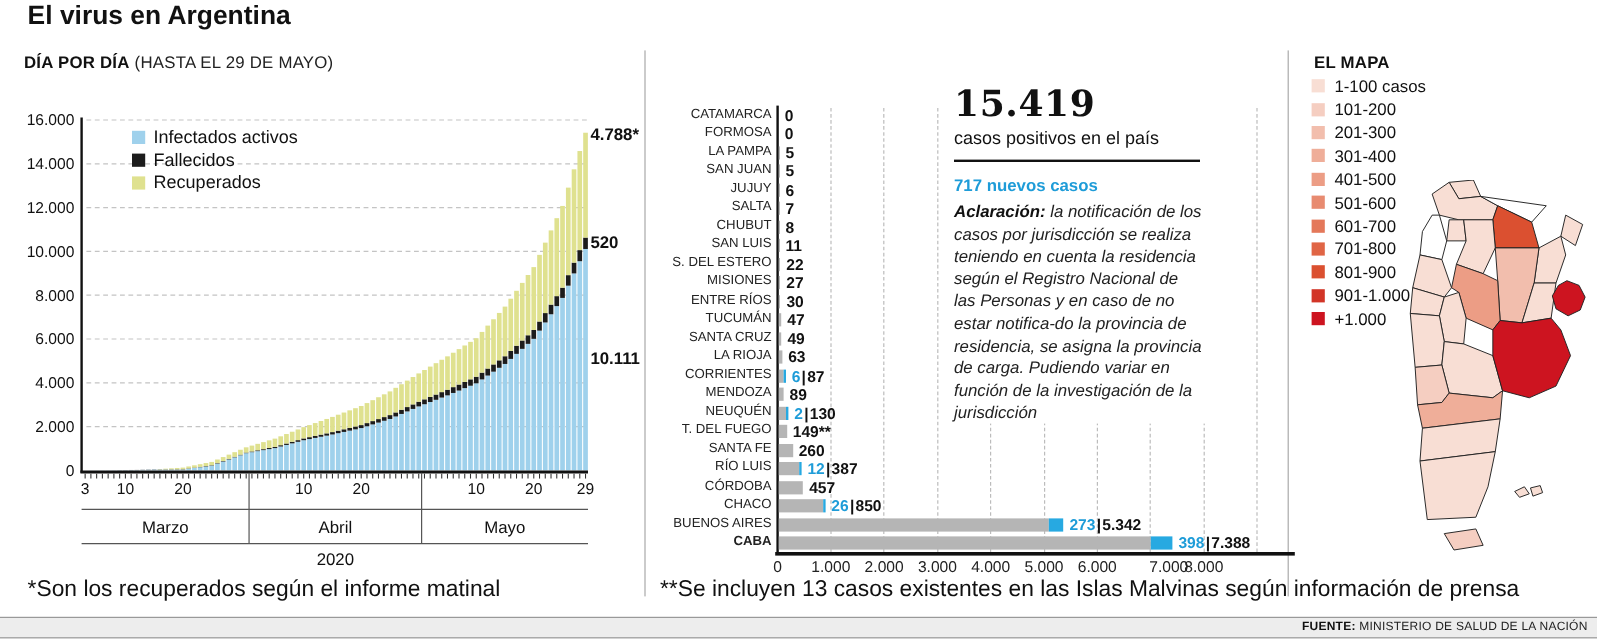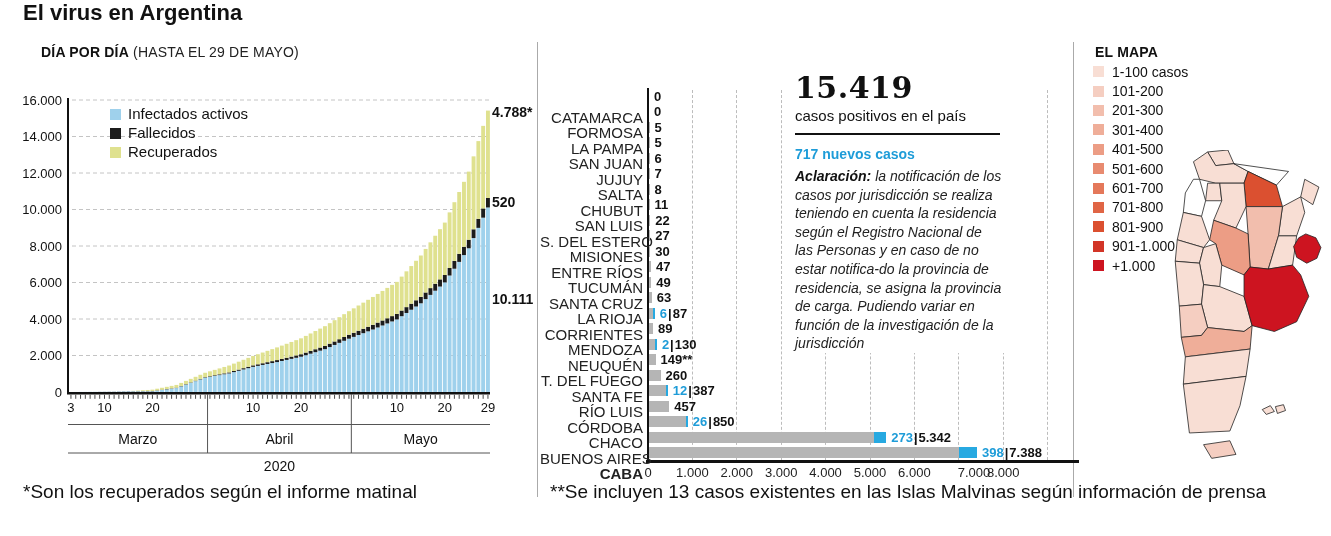--- a/index.html
+++ b/index.html
@@ -9,21 +9,21 @@
   .vdiv{position:absolute;top:42px;height:455px;width:1px;background:#aaa;}
   .panel-heading{position:absolute;top:44px;font-size:14px;font-weight:bold;white-space:nowrap;letter-spacing:.2px;}
   .hn{font-weight:normal;color:#222;}
   .blue{color:#1e9cd8;}
   .hsep{font-weight:bold;color:#111;margin:0 4px;}
   .footnote{position:absolute;top:481px;font-size:19px;color:#111;white-space:nowrap;}
   #left-chart{position:absolute;left:0;top:60px;}
   #left-chart text{font-family:"Liberation Sans",sans-serif;fill:#111;}
   #middle-chart{position:absolute;left:0;top:0;width:1331px;height:536px;}
   .grid-v{position:absolute;border-left:1px dashed #bcbcbc;width:0;}
-  .m-label{position:absolute;text-align:right;font-size:15px;color:#222;white-space:nowrap;margin-top:20px;}
+  .m-label{position:absolute;text-align:right;font-size:11px;color:#222;white-space:nowrap;}
   .m-bar{position:absolute;background:#b5b5b5;}
   .m-new{position:absolute;background:#27a9e1;}
   .m-val{position:absolute;font-size:13px;font-weight:bold;white-space:nowrap;color:#111;}
   .m-val .nv{color:#1e9cd8;}
   .m-val .sp{font-weight:bold;padding:0 1px;color:#111;}
   .m-xlab{position:absolute;font-size:13px;color:#222;text-align:center;}
   .axis{position:absolute;background:#111;}
   .summary{position:absolute;left:795px;top:70px;width:212px;background:#fff;z-index:3;}
   .big{font-family:"DejaVu Serif",serif;font-weight:bold;font-size:30px;letter-spacing:.5px;color:#111;}
   .caption{font-size:15px;margin-top:2px;color:#111;}
@@ -44,21 +44,21 @@
 </head>
 <body>
 
 <div class="page">
 
   <h1 class="page-title">El virus en Argentina</h1>
 
   <div class="vdiv" style="left:537px;"></div>
   <div class="vdiv" style="left:1073px;"></div>
 
-  <div class="panel-heading" style="left:41px;text-align:right;">
+  <div class="panel-heading" style="left:20px;text-align:right;">
     <span>DÍA POR DÍA</span><span class="hn"> (HASTA EL 29 DE MAYO)</span>
   </div>
   <svg id="left-chart" width="545" height="425" viewBox="0 0 545 425">
       <text x="62" y="336.5" text-anchor="end" font-size="13">0</text>
       <line x1="72" y1="295.5" x2="490" y2="295.5" stroke="#c4c4c4" stroke-width="1" stroke-dasharray="4 3"></line>
       <text x="62" y="300" text-anchor="end" font-size="13">2.000</text>
       <line x1="72" y1="259" x2="490" y2="259" stroke="#c4c4c4" stroke-width="1" stroke-dasharray="4 3"></line>
       <text x="62" y="263.5" text-anchor="end" font-size="13">4.000</text>
       <line x1="72" y1="222.5" x2="490" y2="222.5" stroke="#c4c4c4" stroke-width="1" stroke-dasharray="4 3"></line>
       <text x="62" y="227" text-anchor="end" font-size="13">6.000</text>
@@ -610,14 +610,17 @@
     <polygon points="24,160 46,158 52,182 46,190 26,192" fill="#f5cec1"></polygon>
     <polygon points="26,192 46,190 52,182 88,186 96,180 94,204 30,212" fill="#efae99"></polygon>
     <polygon points="30,212 94,204 90,232 28,240" fill="#f8ded4"></polygon>
     <polygon points="28,240 90,232 84,262 74,288 34,290" fill="#f8ded4"></polygon>
     <polygon points="48,302 74,298 80,312 56,316" fill="#f5cec1"></polygon>
     <polygon points="106,266 114,262 118,268 110,271" fill="#f8ded4"></polygon>
     <polygon points="119,263 127,261 129,267 121,270" fill="#f8ded4"></polygon>
     <polygon points="149,86 159,90 164,100 160,111 150,116 140,110 137,99 142,90" fill="#cd1420"></polygon>
   </svg>
 
+  <div class="footer">
+    <span class="fb">FUENTE:</span><span> MINISTERIO DE SALUD DE LA NACIÓN</span>
+  </div>
 
 </div>
 
 </body></html>

